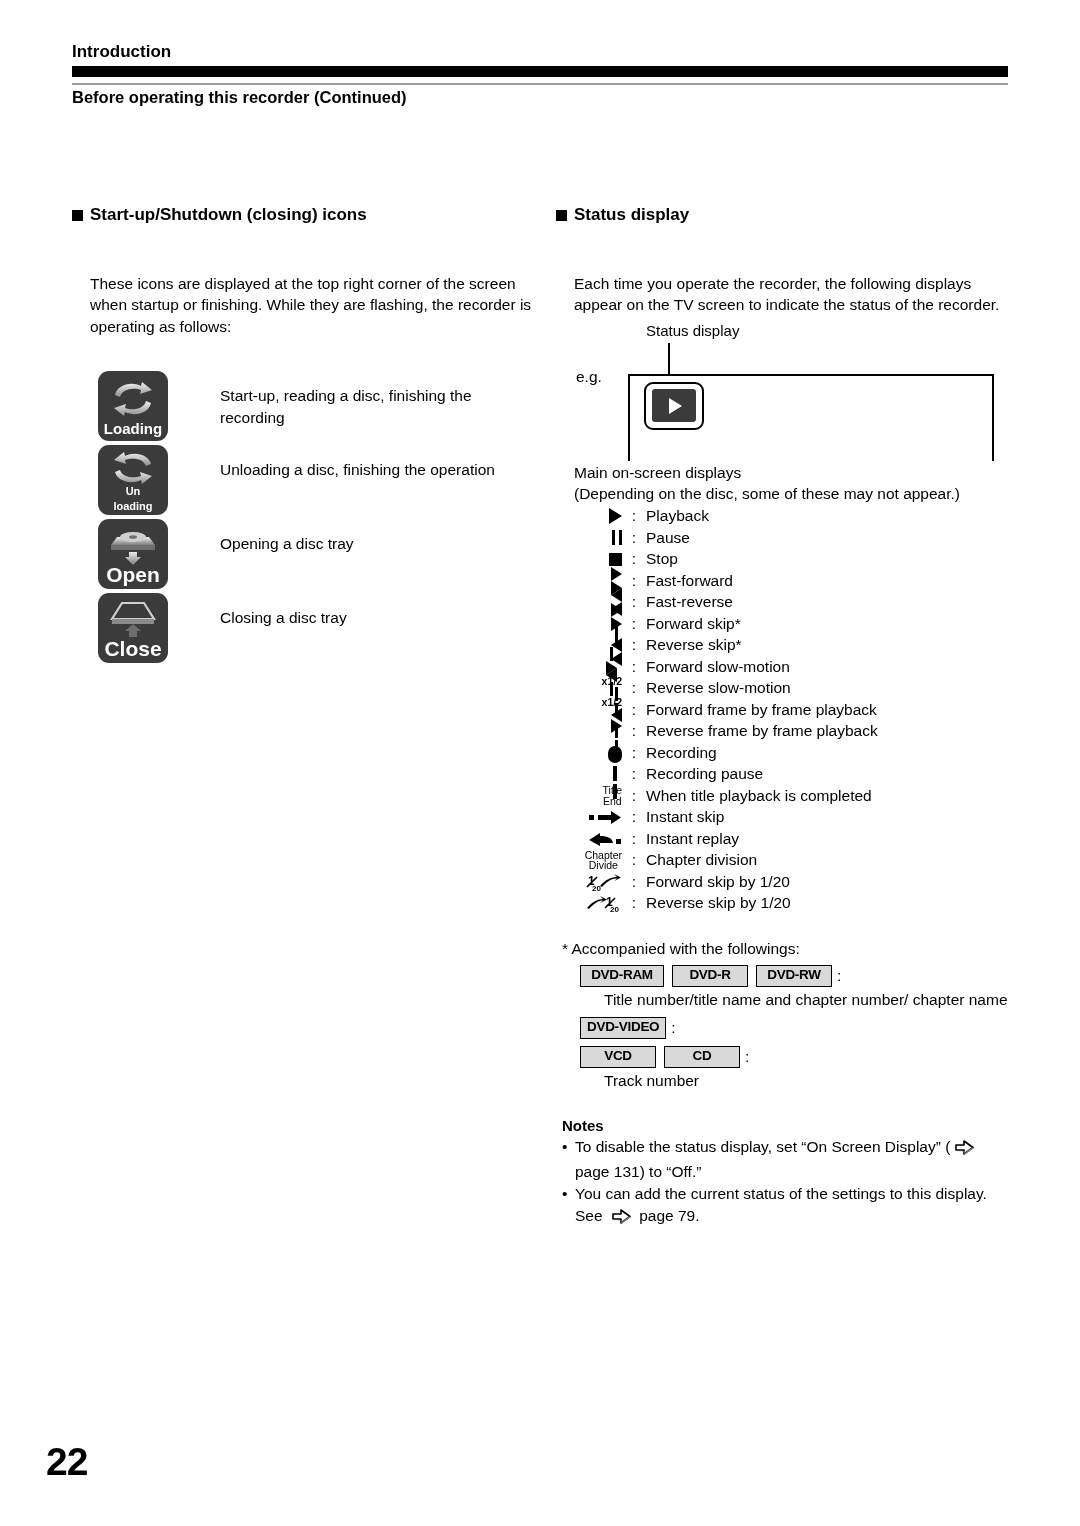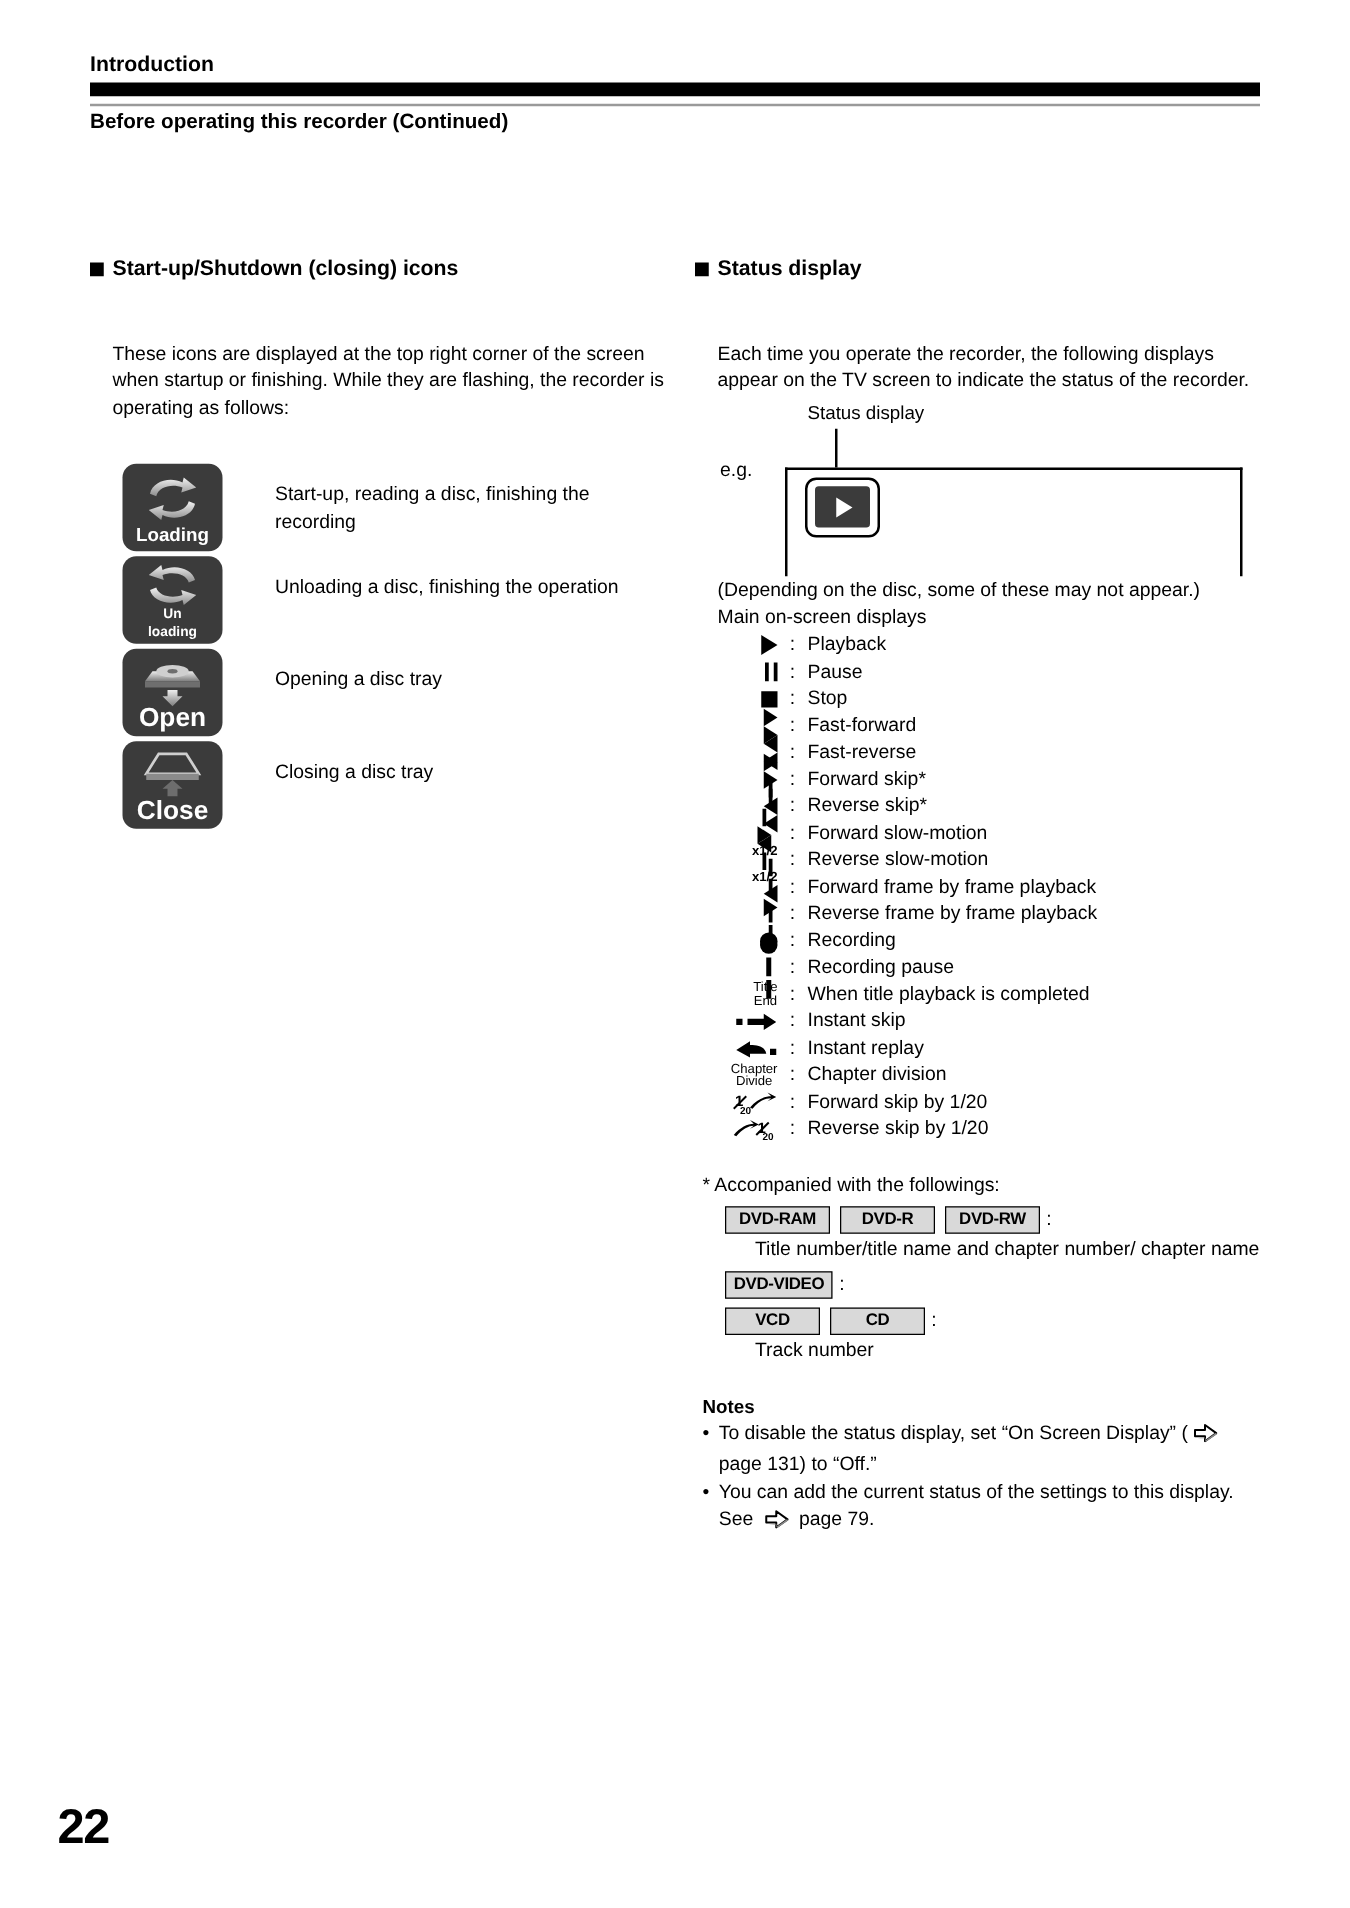--- a/index.html
+++ b/index.html
@@ -21,21 +21,21 @@
   .sq{display:inline-block;width:11px;height:11px;background:#000;margin-right:7px;flex:0 0 auto;}
   .body-txt{font-size:15.5px;line-height:1.38;margin:0 0 4px 0;}
   .colL .body-txt, .colR .body-txt{padding-left:18px;margin-top:48px;}
 
   
   .icon-rows{margin-top:34px;padding-left:26px;}
   .icon-row{display:flex;align-items:flex-start;margin-bottom:4px;}
   .icon-cell{width:74px;flex:0 0 auto;}
   .icon-desc{font-size:15.5px;line-height:1.38;padding-left:48px;padding-top:14px;}
 
-  .ibox{width:80px;height:70px;border-radius:11px;background:#3b3b3b;
+  .ibox{width:70px;height:70px;border-radius:11px;background:#3b3b3b;
         position:relative;overflow:hidden;}
   .ibox .lbl{position:absolute;left:0;right:0;bottom:3px;text-align:center;
              color:#fff;font-weight:bold;line-height:1.0;}
   .ibox .lbl.one{font-size:15px;bottom:5px;}
   .ibox .lbl.two{font-size:11px;bottom:3px;}
   .ibox .lbl.big{font-size:21px;bottom:4px;}
   .ibox svg{position:absolute;left:50%;transform:translateX(-50%);}
 
   
   .fig{position:relative;height:140px;margin-top:6px;}
@@ -213,22 +213,22 @@
       <div class="leader"></div>
       <div class="eg">e.g.</div>
       <div class="tv"></div>
       <div class="chip">
         <div class="inner">
             <i></i>
           </div>
       </div>
     </div>
 
+    <div class="lead">Main on-screen displays</div>
     <div class="lead">(Depending on the disc, some of these may not appear.)</div>
-    <div class="lead">Main on-screen displays</div>
 
     <div class="symlist">
 
       <div class="symrow">
         <div class="sym">
             <span class="tri-r"></span>
           </div>
         <div class="coln">:</div>
         <div class="symtxt">Playback</div>
       </div>

